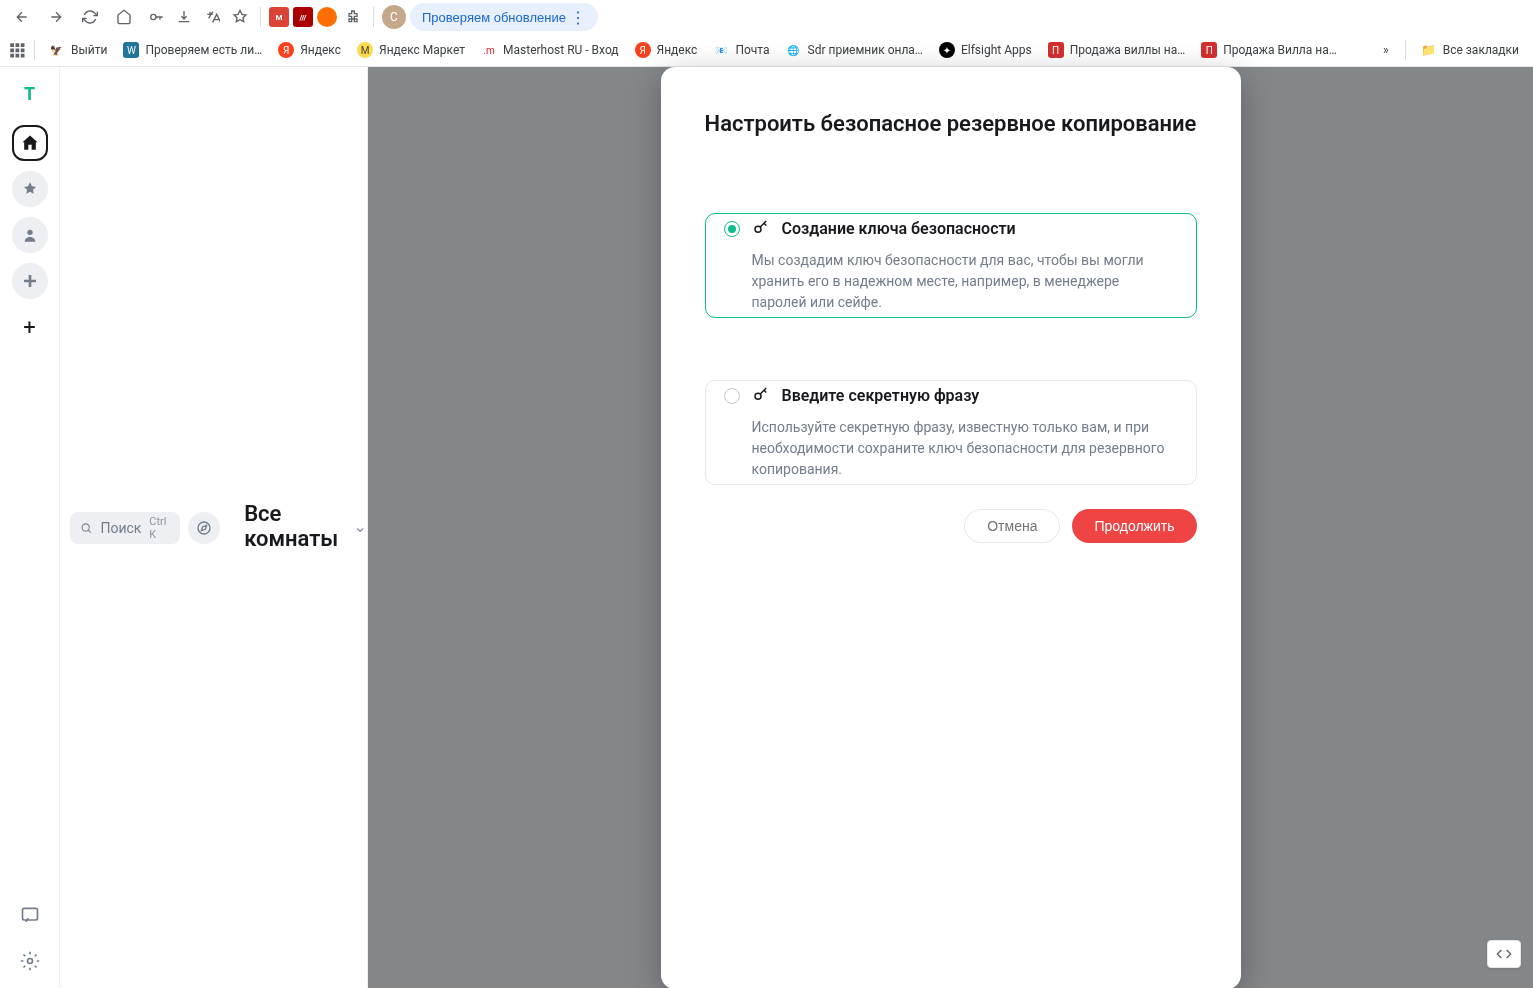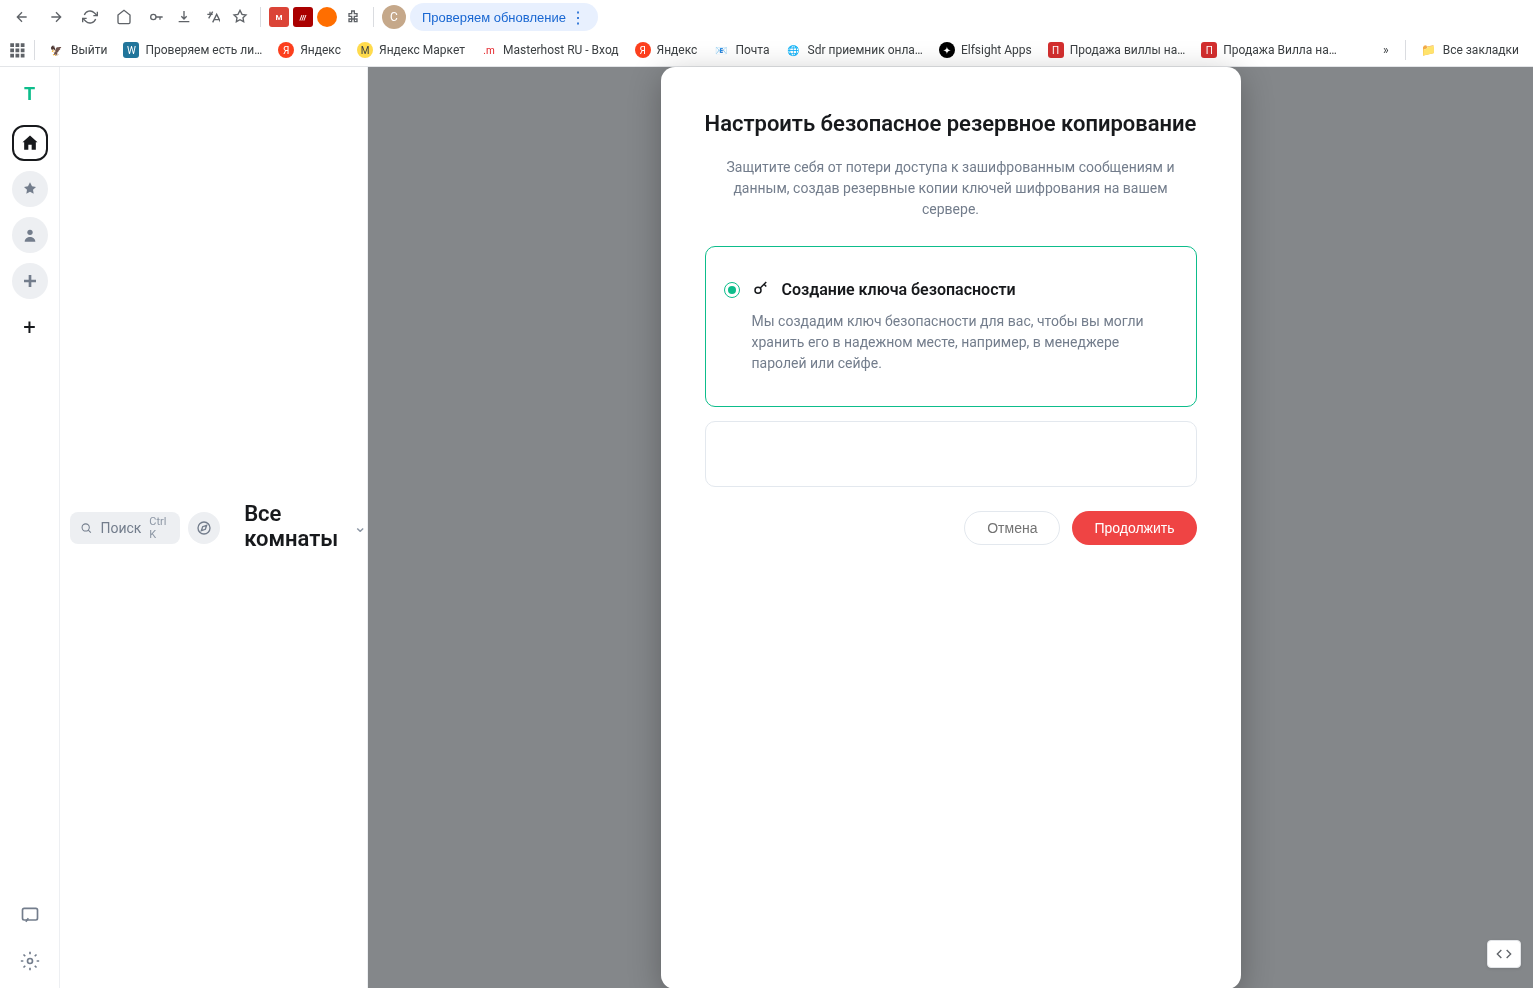--- a/index.html
+++ b/index.html
@@ -68,21 +68,21 @@
 .bg-tile svg { width: 30px; height: 30px; }
 
 
 .overlay { position: absolute; inset: 0; background: rgba(40, 44, 50, 0.55); display: flex; justify-content: center; }
 
 
 .dialog { width: 580px; background: #fff; border-radius: 14px; padding: 42px 44px 32px; box-shadow: 0 8px 32px rgba(0, 0, 0, 0.28); }
 .dialog-title { font-size: 22px; font-weight: 600; text-align: center; color: #17191c; line-height: 1.35; }
 .dialog-desc { font-size: 14px; color: #737d8c; text-align: center; margin-top: 18px; line-height: 1.5; }
 .options { margin-top: 26px; display: flex; flex-direction: column; gap: 14px; }
-.option { border: 1px solid #e3e8ee; border-radius: 10px; padding: 32px 18px; cursor: pointer; }
+.option { border: 1px solid #e3e8ee; border-radius: 10px; padding: 4px 18px; cursor: pointer; margin-top: 48px; }
 .option.selected { border: 1.5px solid #0dbd8b; }
 .option-header { display: flex; align-items: center; gap: 12px; }
 .radio { width: 16px; height: 16px; border-radius: 50%; border: 1.5px solid #c1c6cd; flex-shrink: 0; position: relative; }
 .option.selected .radio { border-color: #0dbd8b; }
 .option.selected .radio::after { content: ''; position: absolute; inset: 3px; background: #0dbd8b; border-radius: 50%; }
 .opt-icon { color: #17191c; }
 .opt-title { font-size: 16px; font-weight: 600; color: #17191c; }
 .opt-desc { font-size: 14px; color: #737d8c; margin-top: 10px; margin-left: 28px; line-height: 1.5; }
 .dialog-actions { display: flex; justify-content: flex-end; gap: 12px; margin-top: 24px; }
 .btn { border-radius: 20px; padding: 8px 22px; font-size: 14px; font-weight: 500; cursor: pointer; border: none; }
@@ -378,34 +378,42 @@
             <circle cx="8" cy="16" r="3"></circle>
             <circle cx="16" cy="16" r="3"></circle>
           </svg>
         <span>Создать комнату</span>
       </div>
     </div>
 
     <div class="overlay">
       <div class="dialog">
         <h1 class="dialog-title">Настроить безопасное резервное копирование</h1>
-        <p class="dialog-desc">Защитите себя от потери доступа к зашифрованным сообщениям и данным, создав резервные копии ключей шифрования на вашем сервере.</p>
         <div class="options">
           <div class="option selected">
             <div class="option-header">
               <div class="radio"></div>
               <span class="opt-icon"><svg width="18" height="18" viewBox="0 0 24 24" fill="none" stroke="currentColor" stroke-width="2">
                     <circle cx="8" cy="15" r="4"></circle>
                     <path d="M11 12l8-8M16 7l3 3"></path>
                   </svg></span>
               <span class="opt-title">Создание ключа безопасности</span>
             </div>
             <p class="opt-desc">Мы создадим ключ безопасности для вас, чтобы вы могли хранить его в надежном месте, например, в менеджере паролей или сейфе.</p>
           </div>
           <div class="option">
+            <div class="option-header">
+              <div class="radio"></div>
+              <span class="opt-icon"><svg width="18" height="18" viewBox="0 0 24 24" fill="none" stroke="currentColor" stroke-width="2">
+                    <circle cx="8" cy="15" r="4"></circle>
+                    <path d="M11 12l8-8M16 7l3 3"></path>
+                  </svg></span>
+              <span class="opt-title">Введите секретную фразу</span>
+            </div>
+            <p class="opt-desc">Используйте секретную фразу, известную только вам, и при необходимости сохраните ключ безопасности для резервного копирования.</p>
           </div>
         </div>
         <div class="dialog-actions">
           <button class="btn btn-secondary"><span>Отмена</span></button>
           <button class="btn btn-primary"><span>Продолжить</span></button>
         </div>
       </div>
     </div>
   </div>
 </div>

